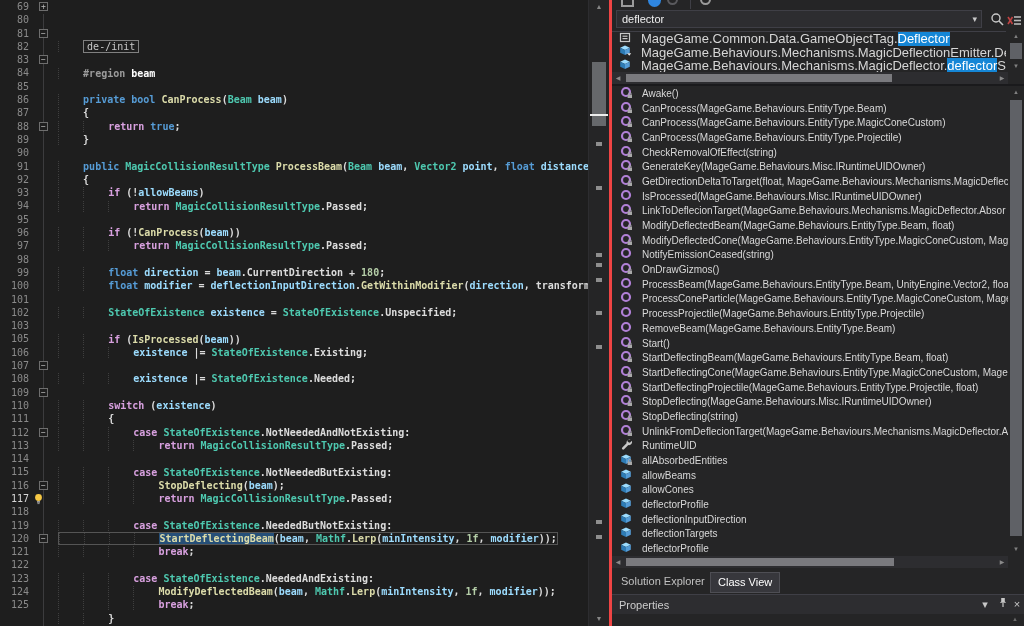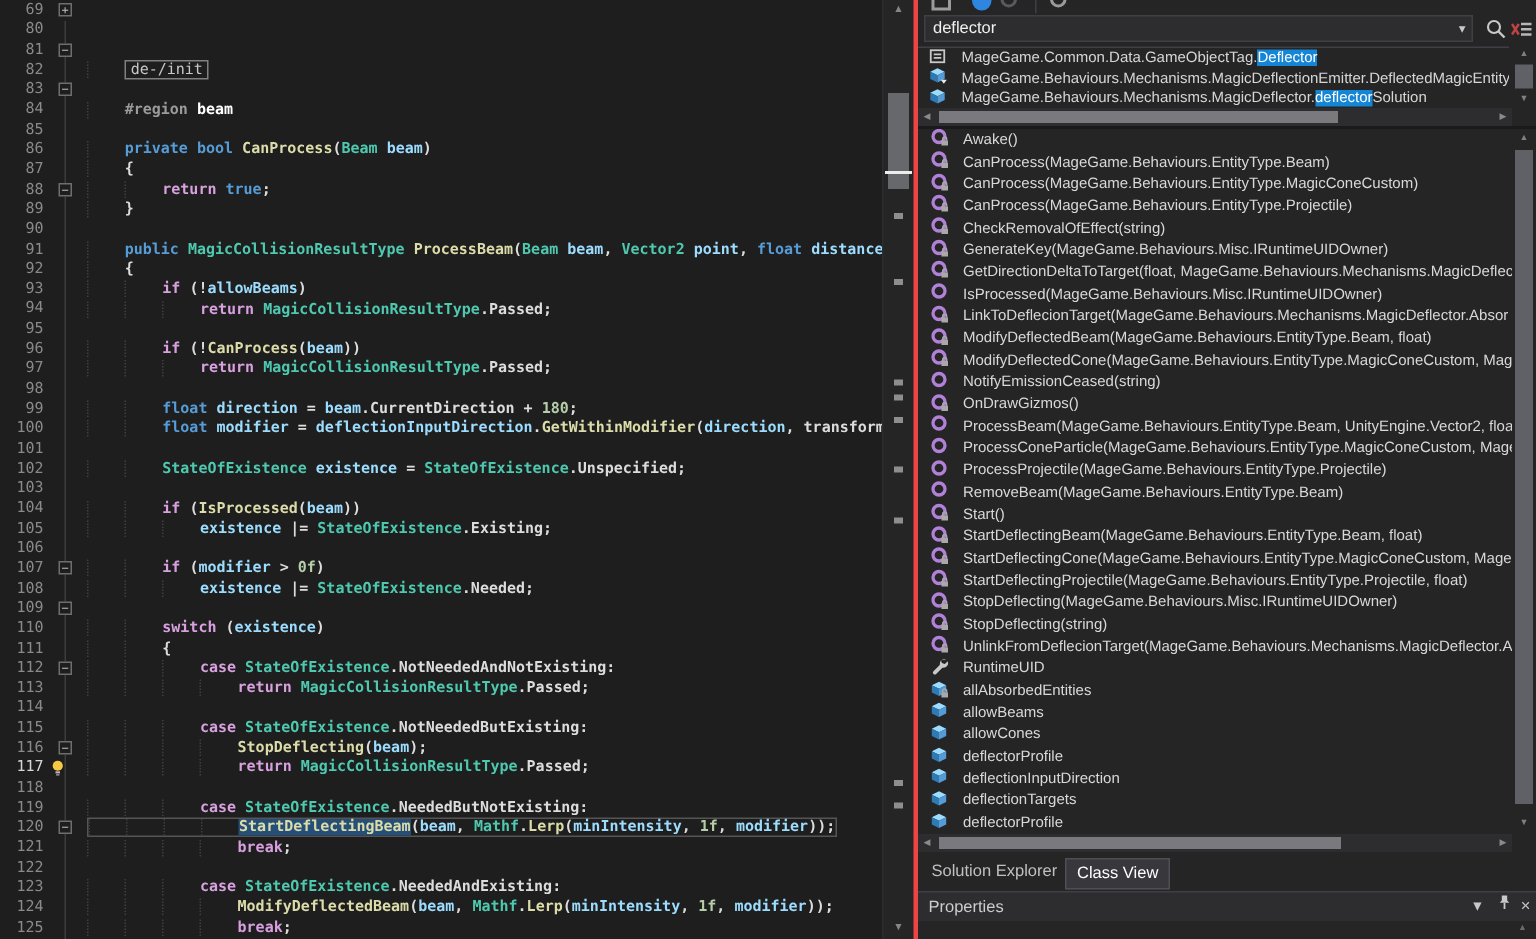--- a/index.html
+++ b/index.html
@@ -36,21 +36,21 @@
   .tbi{position:absolute;box-sizing:border-box;}
   #search-row{position:absolute;left:0;top:10px;width:412px;height:20px;}
   #search-box{position:absolute;left:4px;top:0;width:366px;height:18px;background:#2d2d30;
               border:1px solid #3f3f46;box-sizing:border-box;}
   #search-box input{position:absolute;left:0;top:0;width:344px;height:16px;background:transparent;border:none;
               outline:none;color:#f0f0f0;font-family:"Liberation Sans",sans-serif;font-size:11px;padding:0 0 0 5px;}
   #search-chev{position:absolute;right:4px;top:2px;color:#c8c8c8;font-size:9px;line-height:12px;}
   #search-icon{position:absolute;left:378px;top:2px;}
   #search-opts{position:absolute;left:395px;top:3px;}
   #results{position:absolute;left:0;top:31px;width:394px;height:41px;overflow:hidden;border-top:1px solid #3f3f46;}
-  .rrow{display:flex;align-items:center;height:13.5px;white-space:nowrap;font-size:10px;}
+  .rrow{display:flex;align-items:center;height:13.5px;white-space:nowrap;font-size:13px;}
   .rrow .ric{flex:0 0 12px;margin:0 9px 0 7px;}
   .hl{background:#1586d6;color:#ffffff;}
   .vsb{position:absolute;width:16px;}
   .vsb .arr{position:absolute;left:0;width:16px;text-align:center;color:#808080;font-size:6px;line-height:9px;}
   .vsb .thumb{position:absolute;left:2px;width:12px;background:#5f6166;}
   .hsb{position:absolute;height:12px;background:#2d2d30;}
   .hsb .arr{position:absolute;top:0;width:12px;height:12px;text-align:center;color:#8a8a8a;font-size:6px;line-height:12px;}
   .hsb .thumb{position:absolute;top:2px;height:8px;background:#7a7a7e;}
   #sep1{position:absolute;left:0;top:84px;width:412px;height:2px;background:#1a1a1c;}
   #members{position:absolute;left:0;top:86px;width:396px;height:470px;overflow:hidden;}
@@ -92,21 +92,20 @@
         <div class="row"><span class="ln">94</span><span class="fold"></span><span class="code"><span class="ind">    </span><span class="ind">    </span><span class="ind">    </span><span class="tok-c">return</span><span class="tok-w"> </span><span class="tok-t">MagicCollisionResultType</span><span class="tok-w">.Passed;</span></span></div>
         <div class="row"><span class="ln">95</span><span class="fold"></span><span class="code"></span></div>
         <div class="row"><span class="ln">96</span><span class="fold"></span><span class="code"><span class="ind">    </span><span class="ind">    </span><span class="tok-k">float</span><span class="tok-w"> </span><span class="tok-v">direction</span><span class="tok-w"> = </span><span class="tok-v">beam</span><span class="tok-w">.CurrentDirection + </span><span class="tok-n">180</span><span class="tok-w">;</span></span></div>
         <div class="row"><span class="ln">97</span><span class="fold"></span><span class="code"><span class="ind">    </span><span class="ind">    </span><span class="tok-k">float</span><span class="tok-w"> </span><span class="tok-v">modifier</span><span class="tok-w"> = </span><span class="tok-v">deflectionInputDirection</span><span class="tok-w">.</span><span class="tok-m">GetWithinModifier</span><span class="tok-w">(</span><span class="tok-v">direction</span><span class="tok-w">, transform.e</span></span></div>
         <div class="row"><span class="ln">98</span><span class="fold"></span><span class="code"></span></div>
         <div class="row"><span class="ln">99</span><span class="fold"></span><span class="code"><span class="ind">    </span><span class="ind">    </span><span class="tok-t">StateOfExistence</span><span class="tok-w"> </span><span class="tok-v">existence</span><span class="tok-w"> = </span><span class="tok-t">StateOfExistence</span><span class="tok-w">.Unspecified;</span></span></div>
         <div class="row"><span class="ln">100</span><span class="fold"></span><span class="code"></span></div>
         <div class="row"><span class="ln">101</span><span class="fold"></span><span class="code"><span class="ind">    </span><span class="ind">    </span><span class="tok-c">if</span><span class="tok-w"> (</span><span class="tok-m">IsProcessed</span><span class="tok-w">(</span><span class="tok-v">beam</span><span class="tok-w">))</span></span></div>
         <div class="row"><span class="ln">102</span><span class="fold"></span><span class="code"><span class="ind">    </span><span class="ind">    </span><span class="ind">    </span><span class="tok-v">existence</span><span class="tok-w"> |= </span><span class="tok-t">StateOfExistence</span><span class="tok-w">.Existing;</span></span></div>
         <div class="row"><span class="ln">103</span><span class="fold"></span><span class="code"></span></div>
-        <div class="row"><span class="ln">104</span><span class="fold"></span><span class="code"><span class="ind">    </span><span class="ind">    </span><span class="tok-c">if</span><span class="tok-w"> (</span><span class="tok-v">modifier</span><span class="tok-w"> &gt; </span><span class="tok-n">0f</span><span class="tok-w">)</span></span></div>
         <div class="row"><span class="ln">105</span><span class="fold"></span><span class="code"><span class="ind">    </span><span class="ind">    </span><span class="ind">    </span><span class="tok-v">existence</span><span class="tok-w"> |= </span><span class="tok-t">StateOfExistence</span><span class="tok-w">.Needed;</span></span></div>
         <div class="row"><span class="ln">106</span><span class="fold"></span><span class="code"></span></div>
         <div class="row"><span class="ln">107</span><span class="fold"><span class="fbox">−</span></span><span class="code"><span class="ind">    </span><span class="ind">    </span><span class="tok-c">switch</span><span class="tok-w"> (</span><span class="tok-v">existence</span><span class="tok-w">)</span></span></div>
         <div class="row"><span class="ln">108</span><span class="fold"></span><span class="code"><span class="ind">    </span><span class="ind">    </span><span class="tok-w">{</span></span></div>
         <div class="row"><span class="ln">109</span><span class="fold"><span class="fbox">−</span></span><span class="code"><span class="ind">    </span><span class="ind">    </span><span class="ind">    </span><span class="tok-c">case</span><span class="tok-w"> </span><span class="tok-t">StateOfExistence</span><span class="tok-w">.NotNeededAndNotExisting:</span></span></div>
         <div class="row"><span class="ln">110</span><span class="fold"></span><span class="code"><span class="ind">    </span><span class="ind">    </span><span class="ind">    </span><span class="ind">    </span><span class="tok-c">return</span><span class="tok-w"> </span><span class="tok-t">MagicCollisionResultType</span><span class="tok-w">.Passed;</span></span></div>
         <div class="row"><span class="ln">111</span><span class="fold"></span><span class="code"></span></div>
         <div class="row"><span class="ln">112</span><span class="fold"><span class="fbox">−</span></span><span class="code"><span class="ind">    </span><span class="ind">    </span><span class="ind">    </span><span class="tok-c">case</span><span class="tok-w"> </span><span class="tok-t">StateOfExistence</span><span class="tok-w">.NotNeededButExisting:</span></span></div>
         <div class="row"><span class="ln">113</span><span class="fold"></span><span class="code"><span class="ind">    </span><span class="ind">    </span><span class="ind">    </span><span class="ind">    </span><span class="tok-m">StopDeflecting</span><span class="tok-w">(</span><span class="tok-v">beam</span><span class="tok-w">);</span></span></div>
         <div class="row"><span class="ln">114</span><span class="fold"></span><span class="code"><span class="ind">    </span><span class="ind">    </span><span class="ind">    </span><span class="ind">    </span><span class="tok-c">return</span><span class="tok-w"> </span><span class="tok-t">MagicCollisionResultType</span><span class="tok-w">.Passed;</span></span></div>

